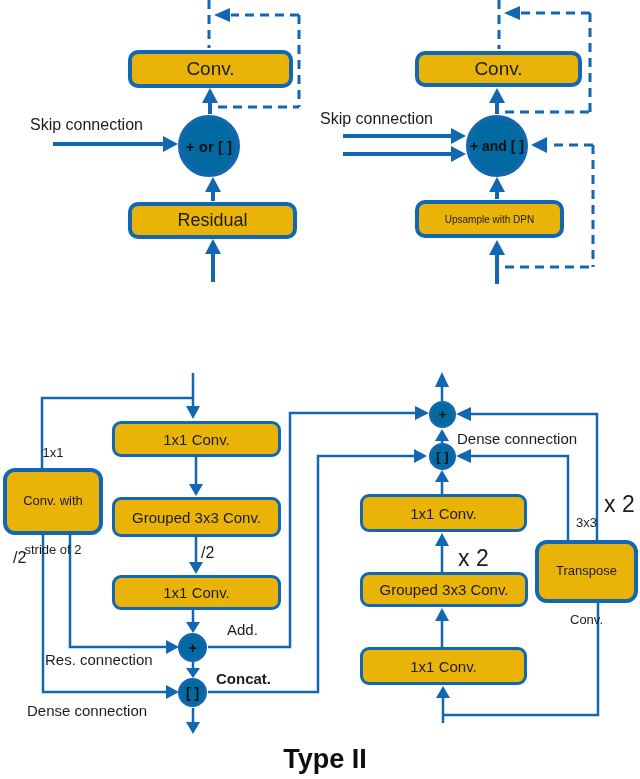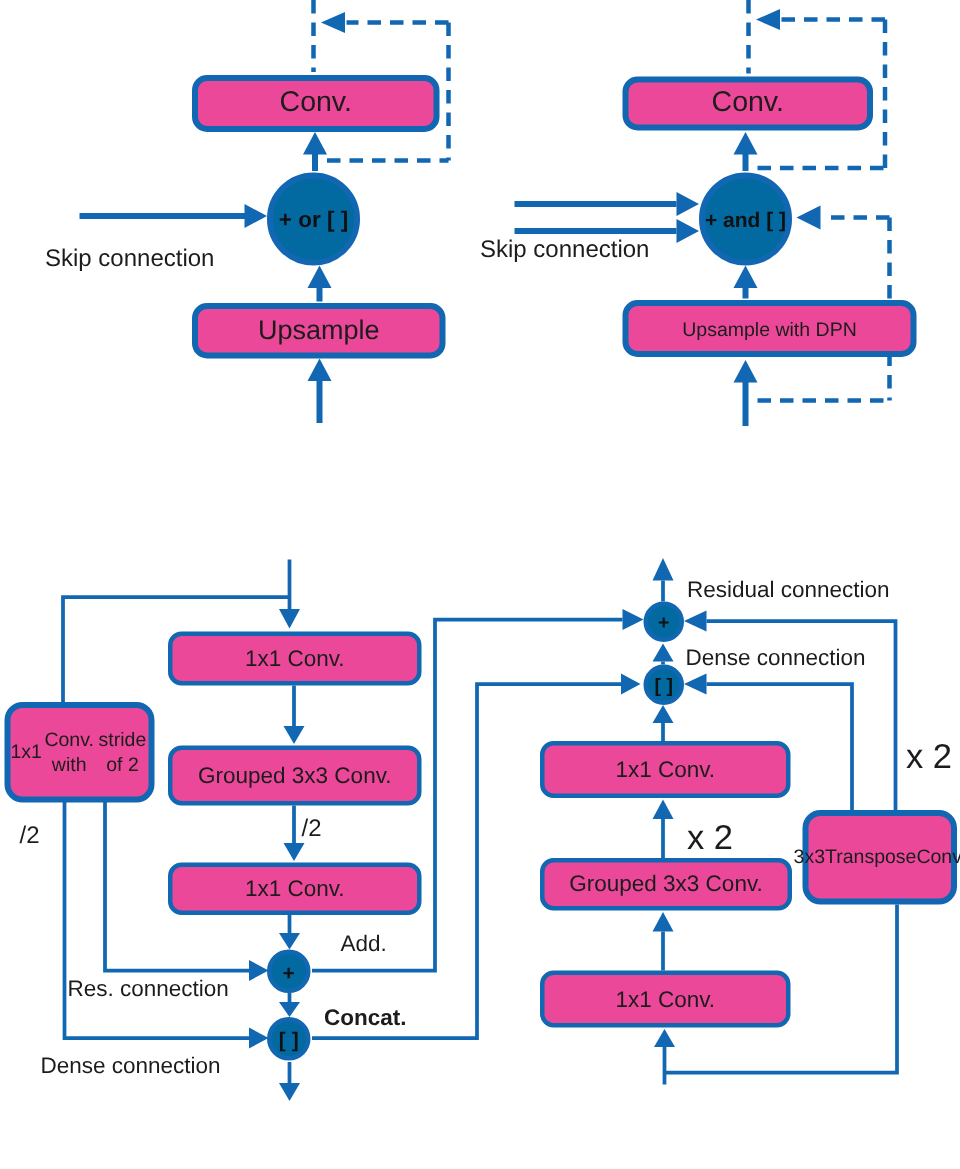--- a/index.html
+++ b/index.html
@@ -2,38 +2,38 @@
 <html><head>
 <meta charset="utf-8">
 <style>
   html,body{margin:0;padding:0;background:#fff;}
   #stage{
     position:relative;width:640px;height:779px;background:#ffffff;
     font-family:"Liberation Sans",sans-serif;overflow:hidden;
   }
   #connectors{position:absolute;left:0;top:0;width:640px;height:779px;}
   .box{
-    position:absolute;box-sizing:border-box;background:#ec4899;
+    position:absolute;box-sizing:border-box;background:#eab308;
     border:3px solid #1167b2;border-radius:9px;
     display:flex;align-items:center;justify-content:center;
-    color:#1c1c1c;font-size:15px;text-align:center;z-index:2;
+    color:#1c1c1c;font-size:15px;z-index:2;
   }
   .box.t1{border-width:4px;border-radius:10px;font-size:19px;}
-  .box.multiline{line-height:1.25;font-size:13px;border-radius:12px;border-width:4px;}
+  .box.multiline{flex-direction:column;line-height:1.25;font-size:13px;border-radius:12px;border-width:4px;gap:32px;}
   .circle{
     position:absolute;box-sizing:border-box;background:#0369a1;
     border:3px solid #1167b2;border-radius:50%;
     display:flex;align-items:center;justify-content:center;
     color:#111;z-index:2;
   }
   .circle.big{width:62px;height:62px;border-width:4px;font-size:15px;font-weight:600;white-space:nowrap;}
   .circle.small{width:29px;height:29px;font-size:14px;font-weight:700;}
   .circle.small2{width:27px;height:27px;font-size:13px;font-weight:700;}
   .lbl{position:absolute;color:#1c1c1c;font-size:15px;white-space:nowrap;z-index:3;}
-  .lbl.skip{font-size:16px;margin-top:48px;}
+  .lbl.skip{font-size:16px;}
   .lbl.math{font-size:16px;}
   .lbl.x2{font-size:23px;}
   .title{
     position:absolute;left:225px;width:200px;text-align:center;
     font-size:27px;font-weight:700;color:#0d0d0d;z-index:3;
   }
 </style>
 </head>
 <body>
 
@@ -131,26 +131,26 @@
       <polygon points="442,533 435,546 449,546"></polygon>
       <polygon points="442,608 435,621 449,621"></polygon>
       <polygon points="443,686 436,698 450,698"></polygon>
       <polygon points="456,456 471,449 471,463"></polygon>
       <polygon points="456,414 471,407 471,421"></polygon>
     </g>
   </svg>
 
   <div class="box t1" style="left:128px;top:50px;width:165px;height:38px;">Conv.</div>
   <div class="circle big" style="left:178px;top:115px;">+ or [ ]</div>
-  <div class="box t1" style="left:128px;top:202px;width:169px;height:37px;font-size:18px;">Upsample</div>
+  <div class="box t1" style="left:128px;top:202px;width:169px;height:37px;font-size:18px;">Residual</div>
   <div class="lbl skip" style="left:30px;top:116px;">Skip connection</div>
 
   <div class="box t1" style="left:415px;top:51px;width:167px;height:36px;">Conv.</div>
   <div class="circle big" style="left:466px;top:115px;font-size:14px;">+ and [ ]</div>
-  <div class="box t1" style="left:415px;top:200px;width:196px;height:38px;font-size:13px;">Upsample with DPN</div>
+  <div class="box t1" style="left:415px;top:200px;width:149px;height:38px;font-size:10px;">Upsample with DPN</div>
   <div class="lbl skip" style="left:320px;top:110px;">Skip connection</div>
 
 
   <div class="box" style="left:112px;top:421px;width:169px;height:36px;">1x1 Conv.</div>
   <div class="box" style="left:112px;top:497px;width:169px;height:40px;">Grouped 3x3 Conv.</div>
   <div class="box" style="left:112px;top:575px;width:169px;height:35px;">1x1 Conv.</div>
 
   <div class="box multiline" style="left:3px;top:468px;width:100px;height:67px;">
     <span>1x1</span>
     <span>Conv. with</span>
@@ -163,30 +163,30 @@
   <div class="lbl math" style="left:13px;top:549px;">/2</div>
   <div class="lbl math" style="left:201px;top:544px;">/2</div>
   <div class="lbl" style="left:227px;top:621px;">Add.</div>
   <div class="lbl" style="left:216px;top:670px;font-weight:bold;">Concat.</div>
   <div class="lbl" style="left:45px;top:651px;">Res. connection</div>
   <div class="lbl" style="left:27px;top:702px;">Dense connection</div>
 
   <div class="circle small2" style="left:429px;top:401px;">+</div>
   <div class="circle small2" style="left:429px;top:443px;">[ ]</div>
 
-  <div class="lbl" style="left:458px;top:385px;">Residual connection</div>
   <div class="lbl" style="left:457px;top:430px;">Dense connection</div>
 
   <div class="box" style="left:360px;top:494px;width:167px;height:38px;">1x1 Conv.</div>
   <div class="box" style="left:360px;top:572px;width:168px;height:35px;">Grouped 3x3 Conv.</div>
   <div class="box" style="left:360px;top:647px;width:167px;height:38px;">1x1 Conv.</div>
 
   <div class="box multiline" style="left:535px;top:540px;width:103px;height:63px;">
     <span>3x3</span>
     <span>Transpose</span>
     <span>Conv.</span>
   </div>
 
   <div class="lbl x2" style="left:458px;top:545px;">x 2</div>
   <div class="lbl x2" style="left:604px;top:491px;">x 2</div>
 
+  <div class="title" style="top:744px;">Type II</div>
 
 </div>
 
 </body></html>

